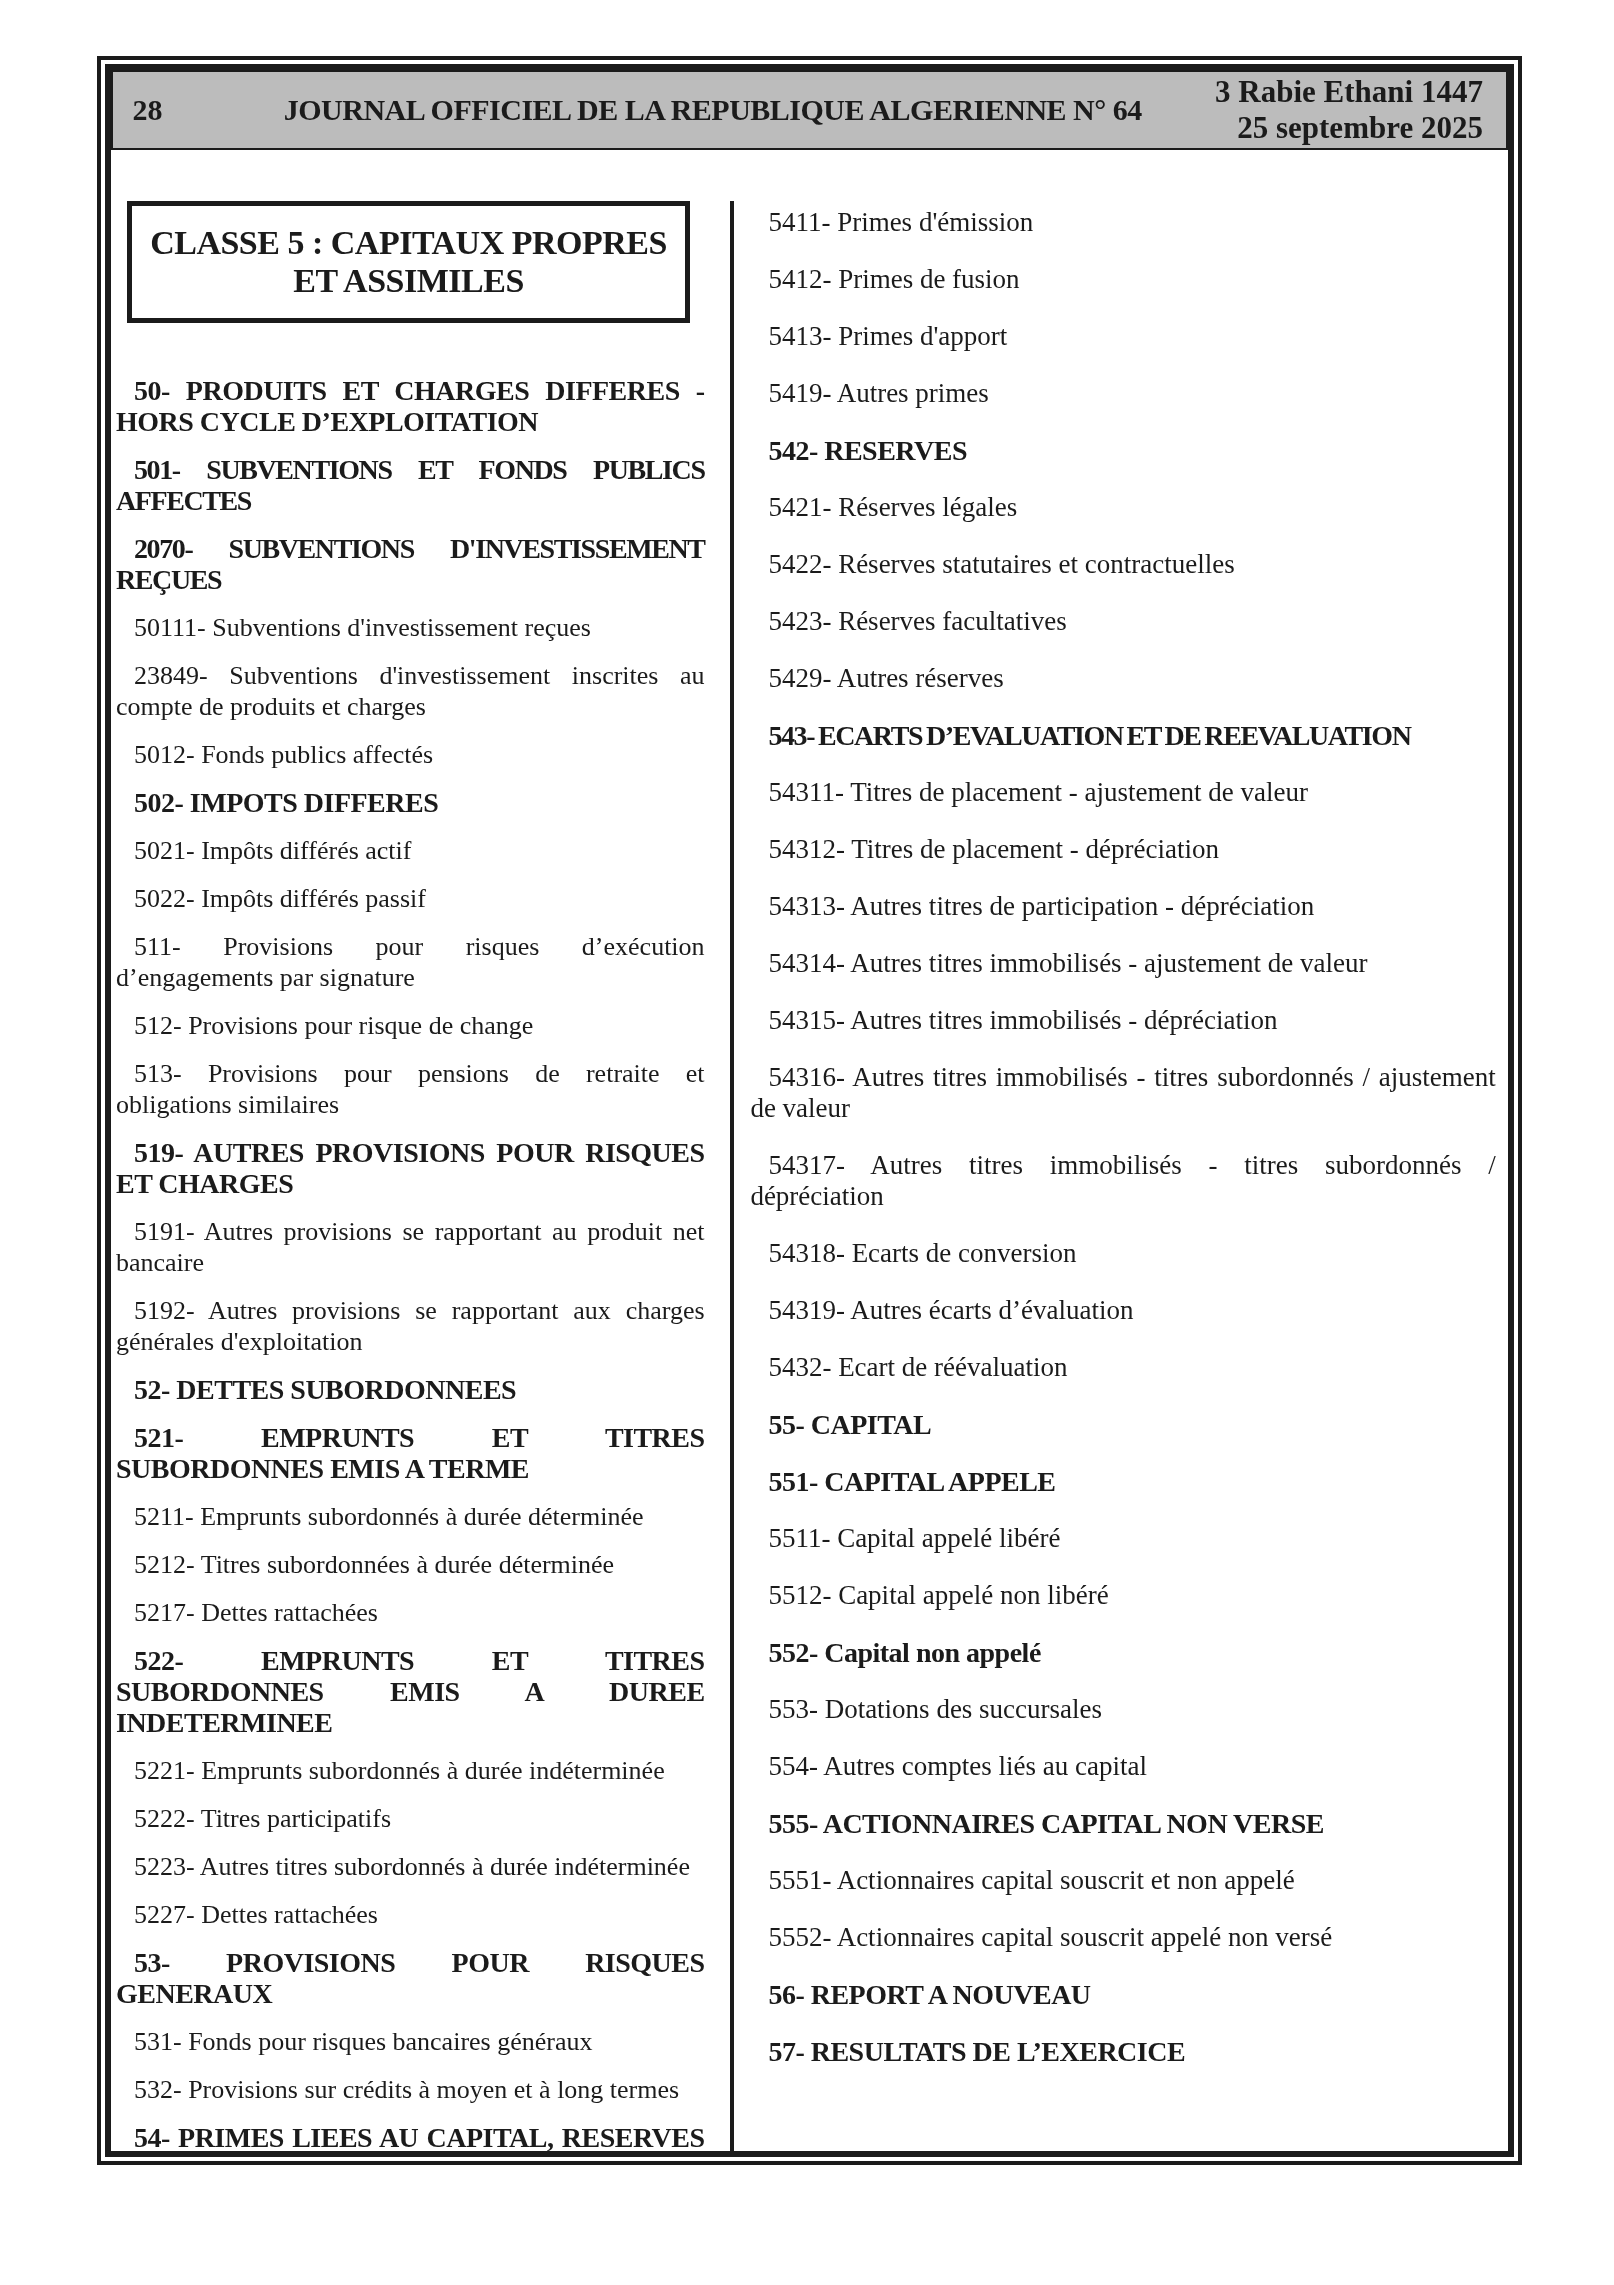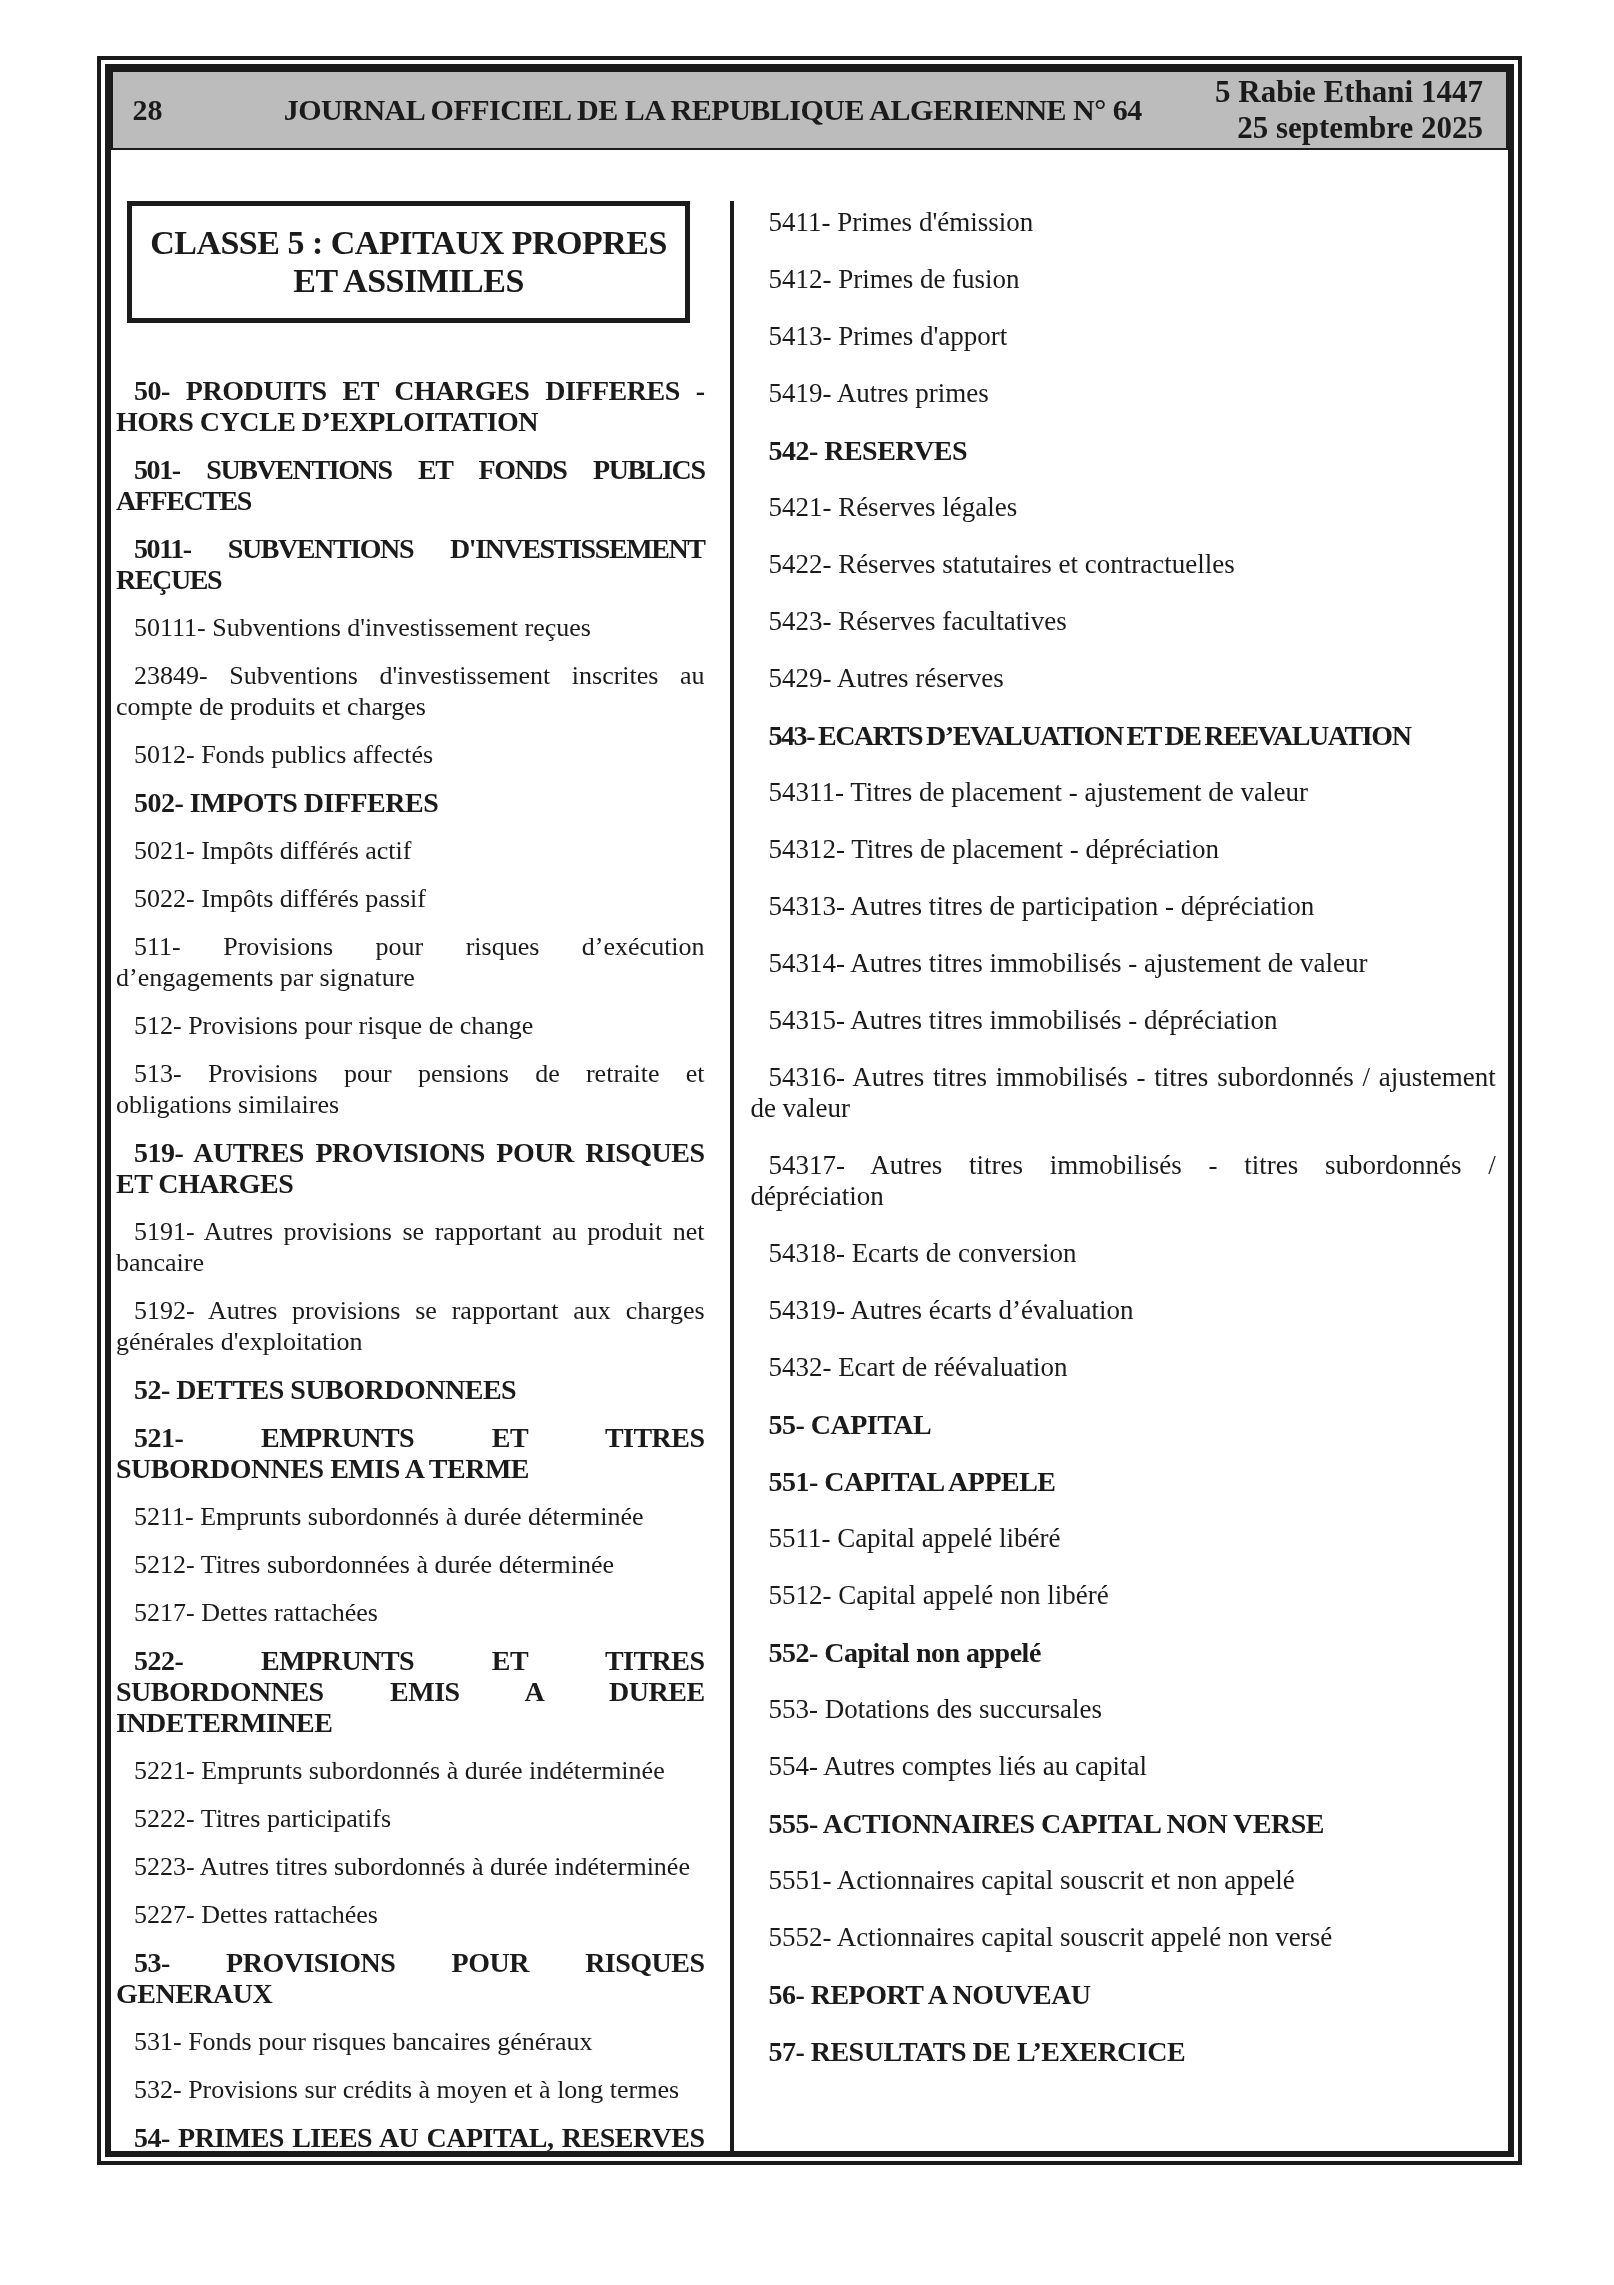--- a/index.html
+++ b/index.html
@@ -69,32 +69,32 @@
 </head>
 <body>
 
 <div class="frame-outer">
   <div class="frame-inner">
 
     <div class="header-band">
       <div class="page-number">28</div>
       <div class="journal-title">JOURNAL OFFICIEL DE LA REPUBLIQUE ALGERIENNE N° 64</div>
       <div class="date-block">
-        <div>5 Rabie Ethani 1447</div>
+        <div>3 Rabie Ethani 1447</div>
         <div>25 septembre 2025</div>
       </div>
     </div>
 
     <div class="body-area">
       <div class="col-left">
         <div class="classe-box">CLASSE 5 : CAPITAUX PROPRES ET ASSIMILES</div>
         <div>
             <p class="entry bold">50- PRODUITS ET CHARGES DIFFERES - HORS CYCLE D’EXPLOITATION</p>
             <p class="entry bold tight">501- SUBVENTIONS ET FONDS PUBLICS AFFECTES</p>
-            <p class="entry bold tight">5011- SUBVENTIONS D'INVESTISSEMENT REÇUES</p>
+            <p class="entry bold tight">2070- SUBVENTIONS D'INVESTISSEMENT REÇUES</p>
             <p class="entry">50111- Subventions d'investissement reçues</p>
             <p class="entry">23849- Subventions d'investissement inscrites au compte de produits et charges</p>
             <p class="entry">5012- Fonds publics affectés</p>
             <p class="entry bold">502- IMPOTS DIFFERES</p>
             <p class="entry">5021- Impôts différés actif</p>
             <p class="entry">5022- Impôts différés passif</p>
             <p class="entry">511- Provisions pour risques d’exécution d’engagements par signature</p>
             <p class="entry">512- Provisions pour risque de change</p>
             <p class="entry">513- Provisions pour pensions de retraite et obligations similaires</p>
             <p class="entry bold">519- AUTRES PROVISIONS POUR RISQUES ET CHARGES</p>

